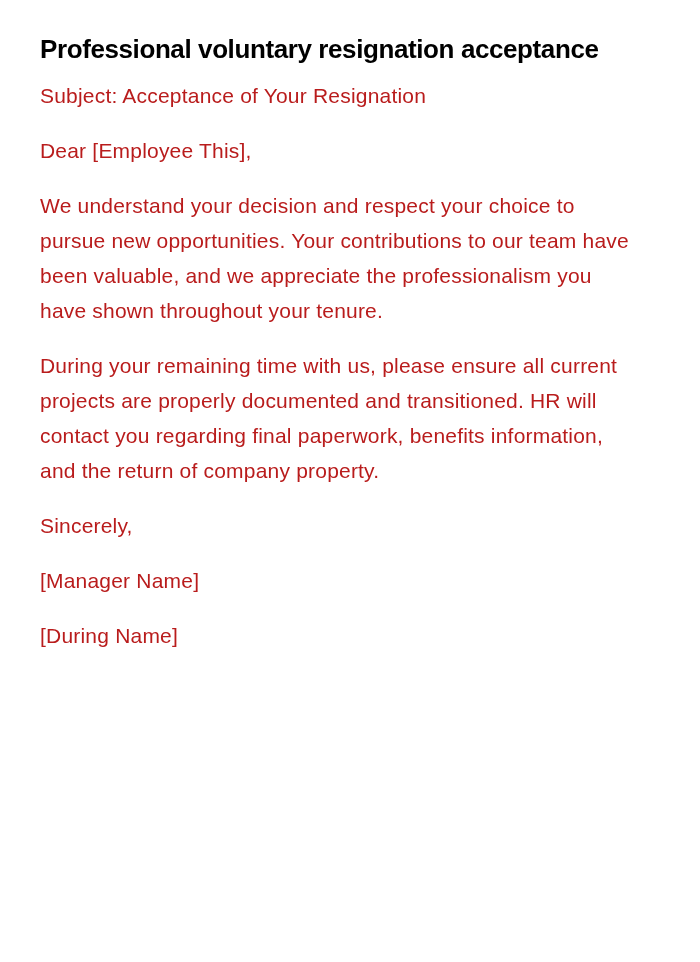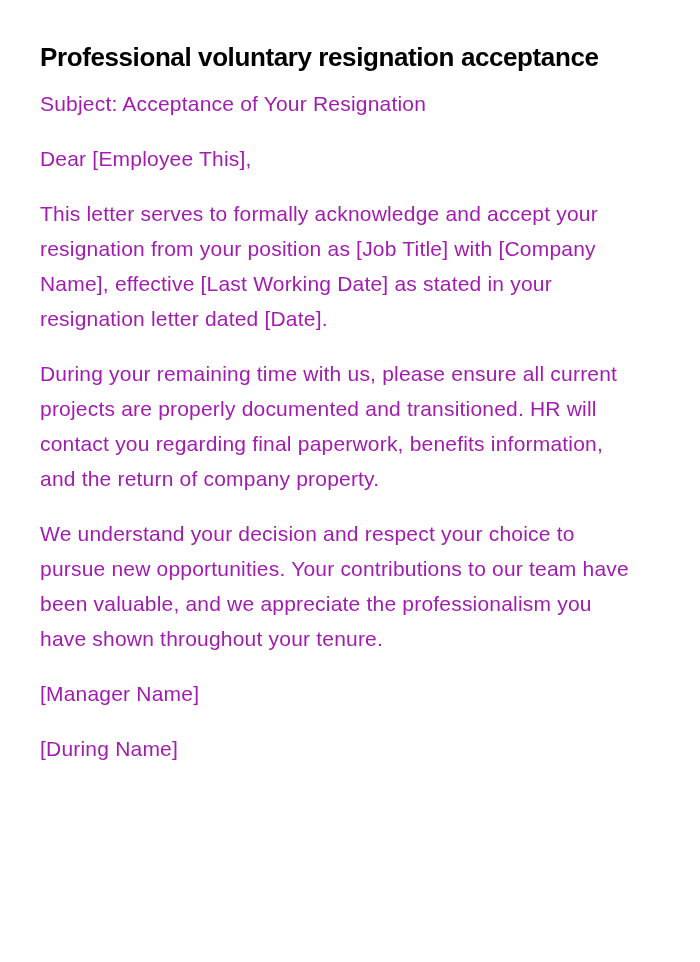--- a/index.html
+++ b/index.html
@@ -11,50 +11,50 @@
     width: 700px;
     height: 962px;
     font-family: "Liberation Sans", sans-serif;
     color: #1a1a1a;
     overflow: hidden;
   }
   .doc {
     padding: 24px 60px 0 40px; 
   }
   .doc-title {
-    margin: 16px 0 12px 0;
+    margin: 8px 0 12px 0;
     font-size: 26px;
     line-height: 34px;
     font-weight: 700;
     letter-spacing: -0.4px;
     color: #000000;
   }
   .doc p {
     margin: 0 0 20px 0;
     font-size: 21px;
     line-height: 35px;
     letter-spacing: 0.2px;
-    color: #a21caf;
+    color: #b91c1c;
   }
 </style>
 </head>
 <body>
 
 <div class="doc">
   <h1 class="doc-title">Professional voluntary resignation acceptance</h1>
 
   <p>Subject: Acceptance of Your Resignation</p>
 
   <p>Dear [Employee This],</p>
 
-  <p>This letter serves to formally acknowledge and accept your resignation from your position as [Job Title] with [Company Name], effective [Last Working Date] as stated in your resignation letter dated [Date].</p>
+
+  <p>We understand your decision and respect your choice to pursue new opportunities. Your contributions to our team have been valuable, and we appreciate the professionalism you have shown throughout your tenure.</p>
 
   <p>During your remaining time with us, please ensure all current projects are properly documented and transitioned. HR will contact you regarding final paperwork, benefits information, and the return of company property.</p>
 
-  <p>We understand your decision and respect your choice to pursue new opportunities. Your contributions to our team have been valuable, and we appreciate the professionalism you have shown throughout your tenure.</p>
 
-
+  <p>Sincerely,</p>
 
   <p>[Manager Name]</p>
 
 
   <p>[During Name]</p>
 </div>
 
 </body></html>

